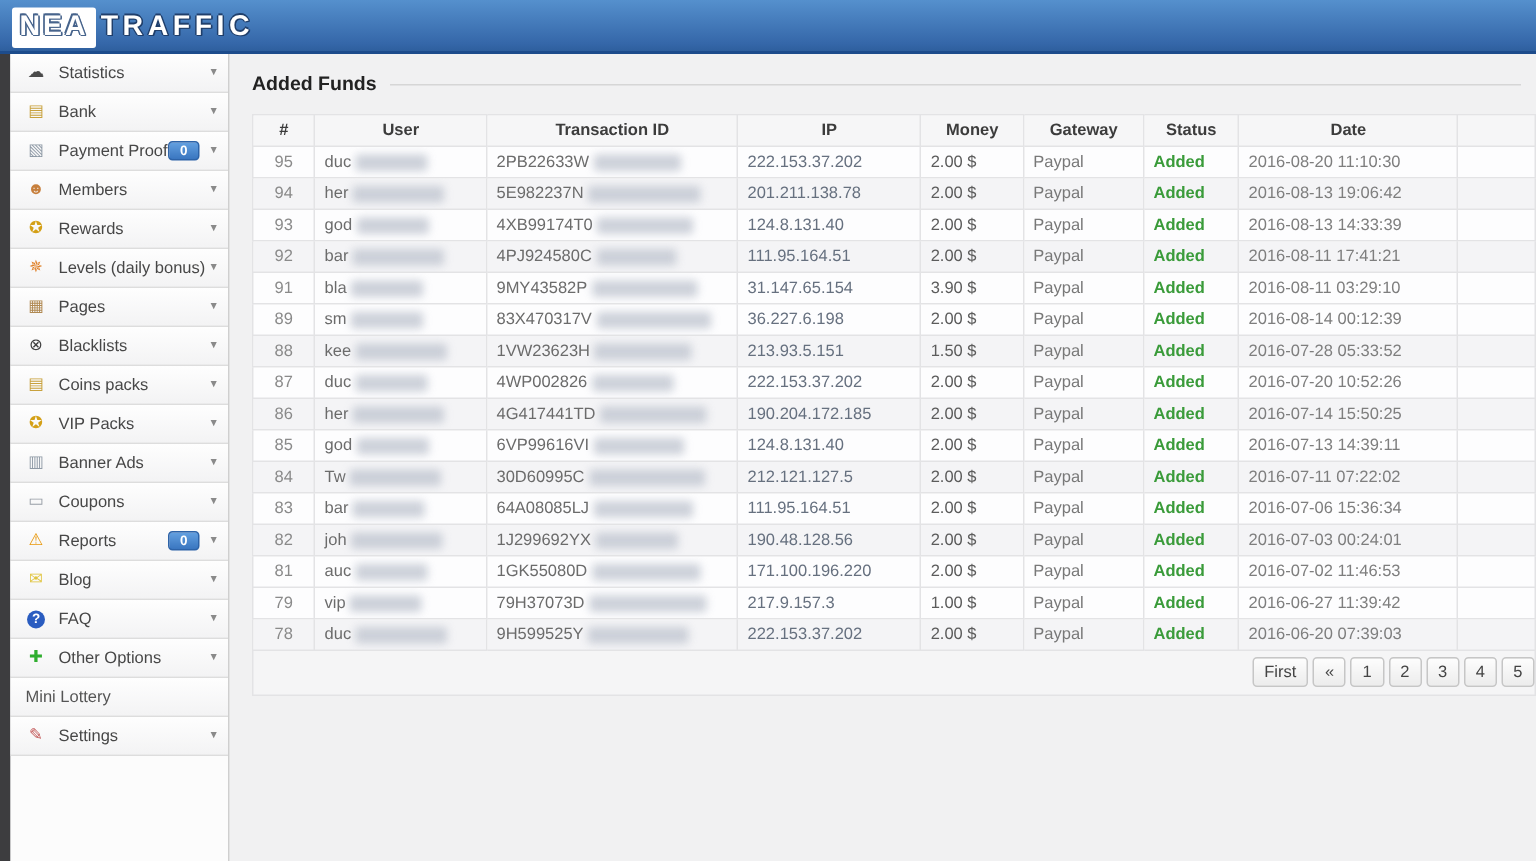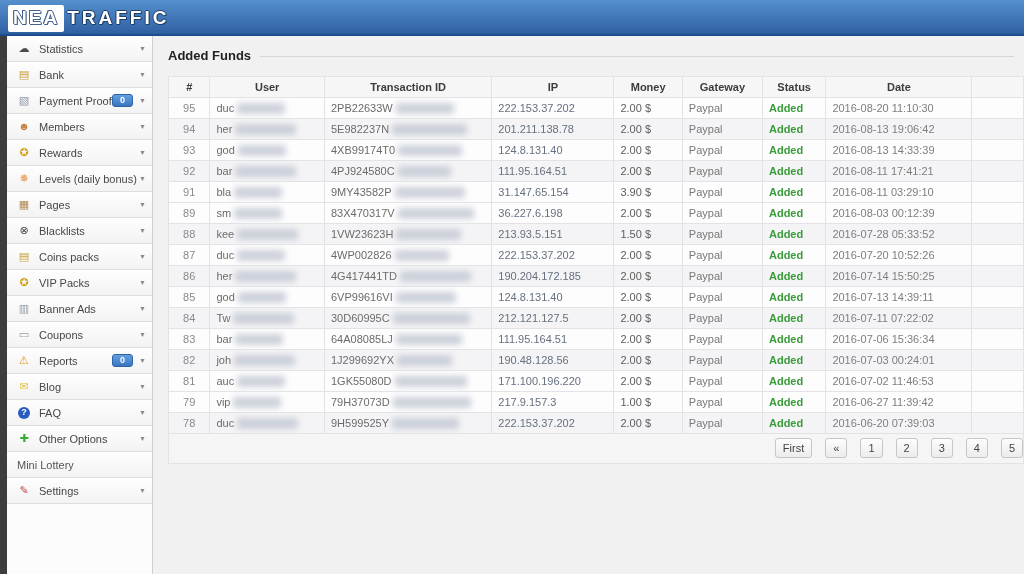--- a/index.html
+++ b/index.html
@@ -78,21 +78,21 @@
   td.c-extra{background:#fdfdfe;}
   .blur{
     display:inline-block;height:11px;border-radius:2px;background:#c4c9d3;
     filter:blur(3px);vertical-align:middle;margin-left:3px;opacity:.85;
   }
   
   .table-footer{
     position:relative;width:856px;height:30px;margin-top:0;
     background:#f5f5f6;border:1px solid #e3e3e5;border-top:none;box-sizing:border-box;
   }
-  .pagination{position:absolute;right:0px;top:4px;display:flex;gap:13px;}
+  .pagination{position:absolute;right:0px;top:4px;display:flex;gap:3px;}
   .pg-btn{
     min-width:9px;text-align:center;background:linear-gradient(#fdfdfd,#ececec);
     border:1px solid #c6c6c6;border-radius:3px;color:#444;font-size:11px;
     padding:3px 7px;cursor:pointer;line-height:1.1;
   }
 </style>
 </head>
 <body>
 
 <div class="topbar">
@@ -286,21 +286,21 @@
             <td class="c-extra"></td>
           </tr>
           <tr class="odd">
             <td class="c-num">89</td>
             <td class="c-user"><span>sm</span><span class="blur" style="width: 48px;"></span></td>
             <td class="c-txn"><span>83X470317V</span><span class="blur" style="width: 76px;"></span></td>
             <td class="c-ip">36.227.6.198</td>
             <td class="c-money">2.00 $</td>
             <td class="c-gw">Paypal</td>
             <td class="c-status" style="color: rgb(58, 155, 58);">Added</td>
-            <td class="c-date">2016-08-03 00:12:39</td>
+            <td class="c-date">2016-08-14 00:12:39</td>
             <td class="c-extra"></td>
           </tr>
           <tr class="even">
             <td class="c-num">88</td>
             <td class="c-user"><span>kee</span><span class="blur" style="width: 61px;"></span></td>
             <td class="c-txn"><span>1VW23623H</span><span class="blur" style="width: 65px;"></span></td>
             <td class="c-ip">213.93.5.151</td>
             <td class="c-money">1.50 $</td>
             <td class="c-gw">Paypal</td>
             <td class="c-status" style="color: rgb(58, 155, 58);">Added</td>

